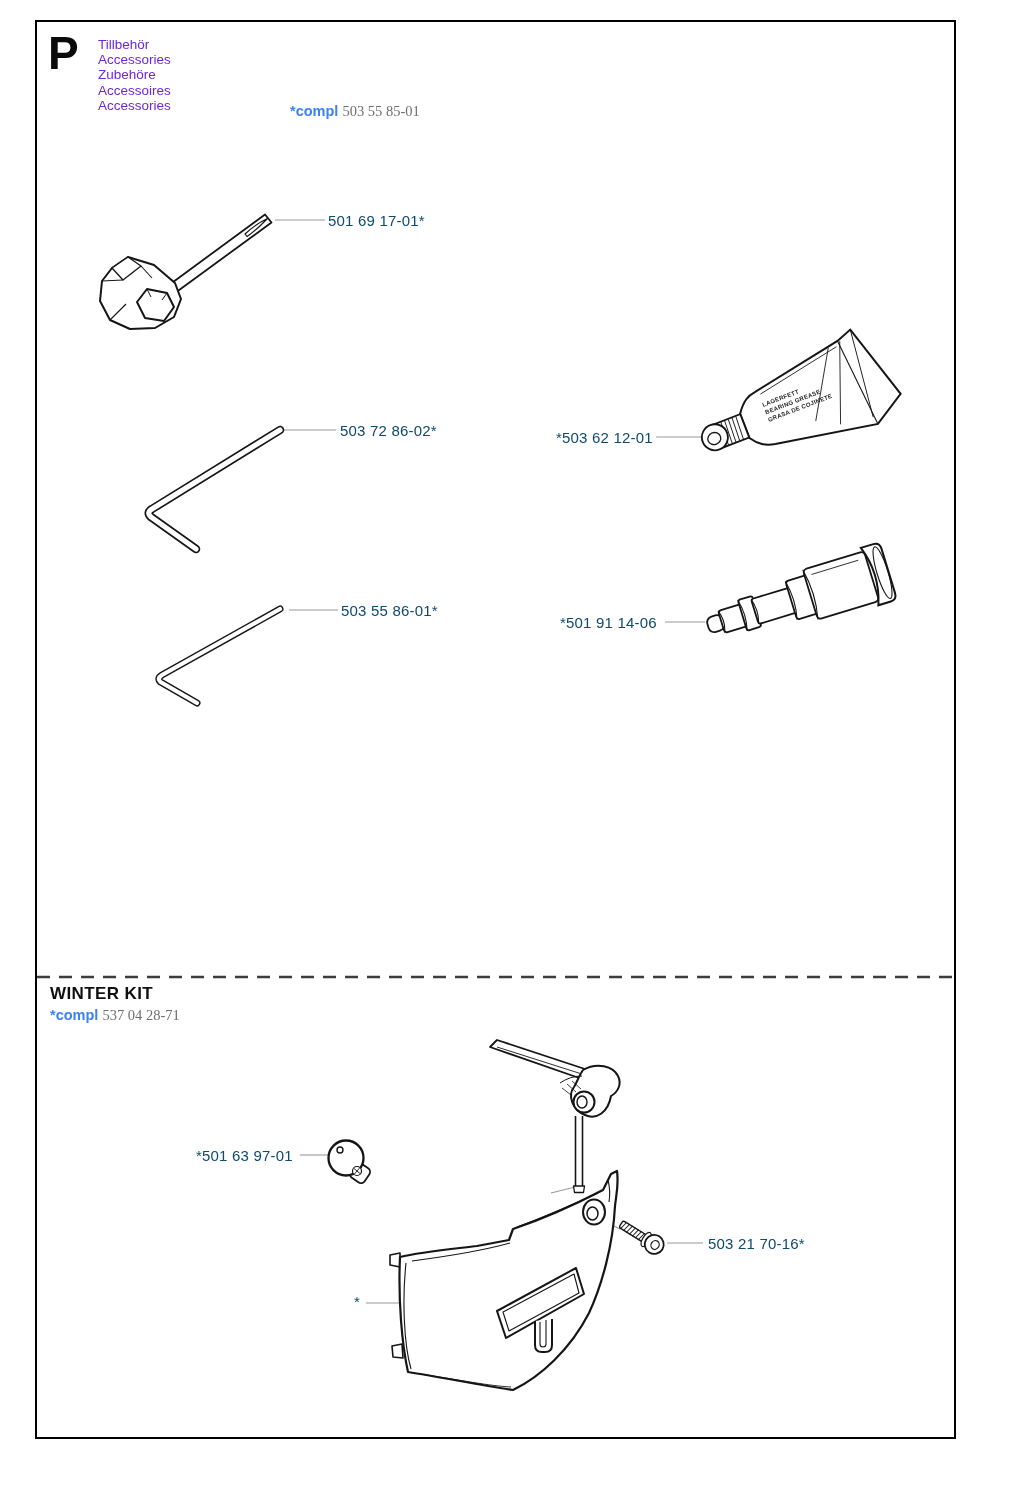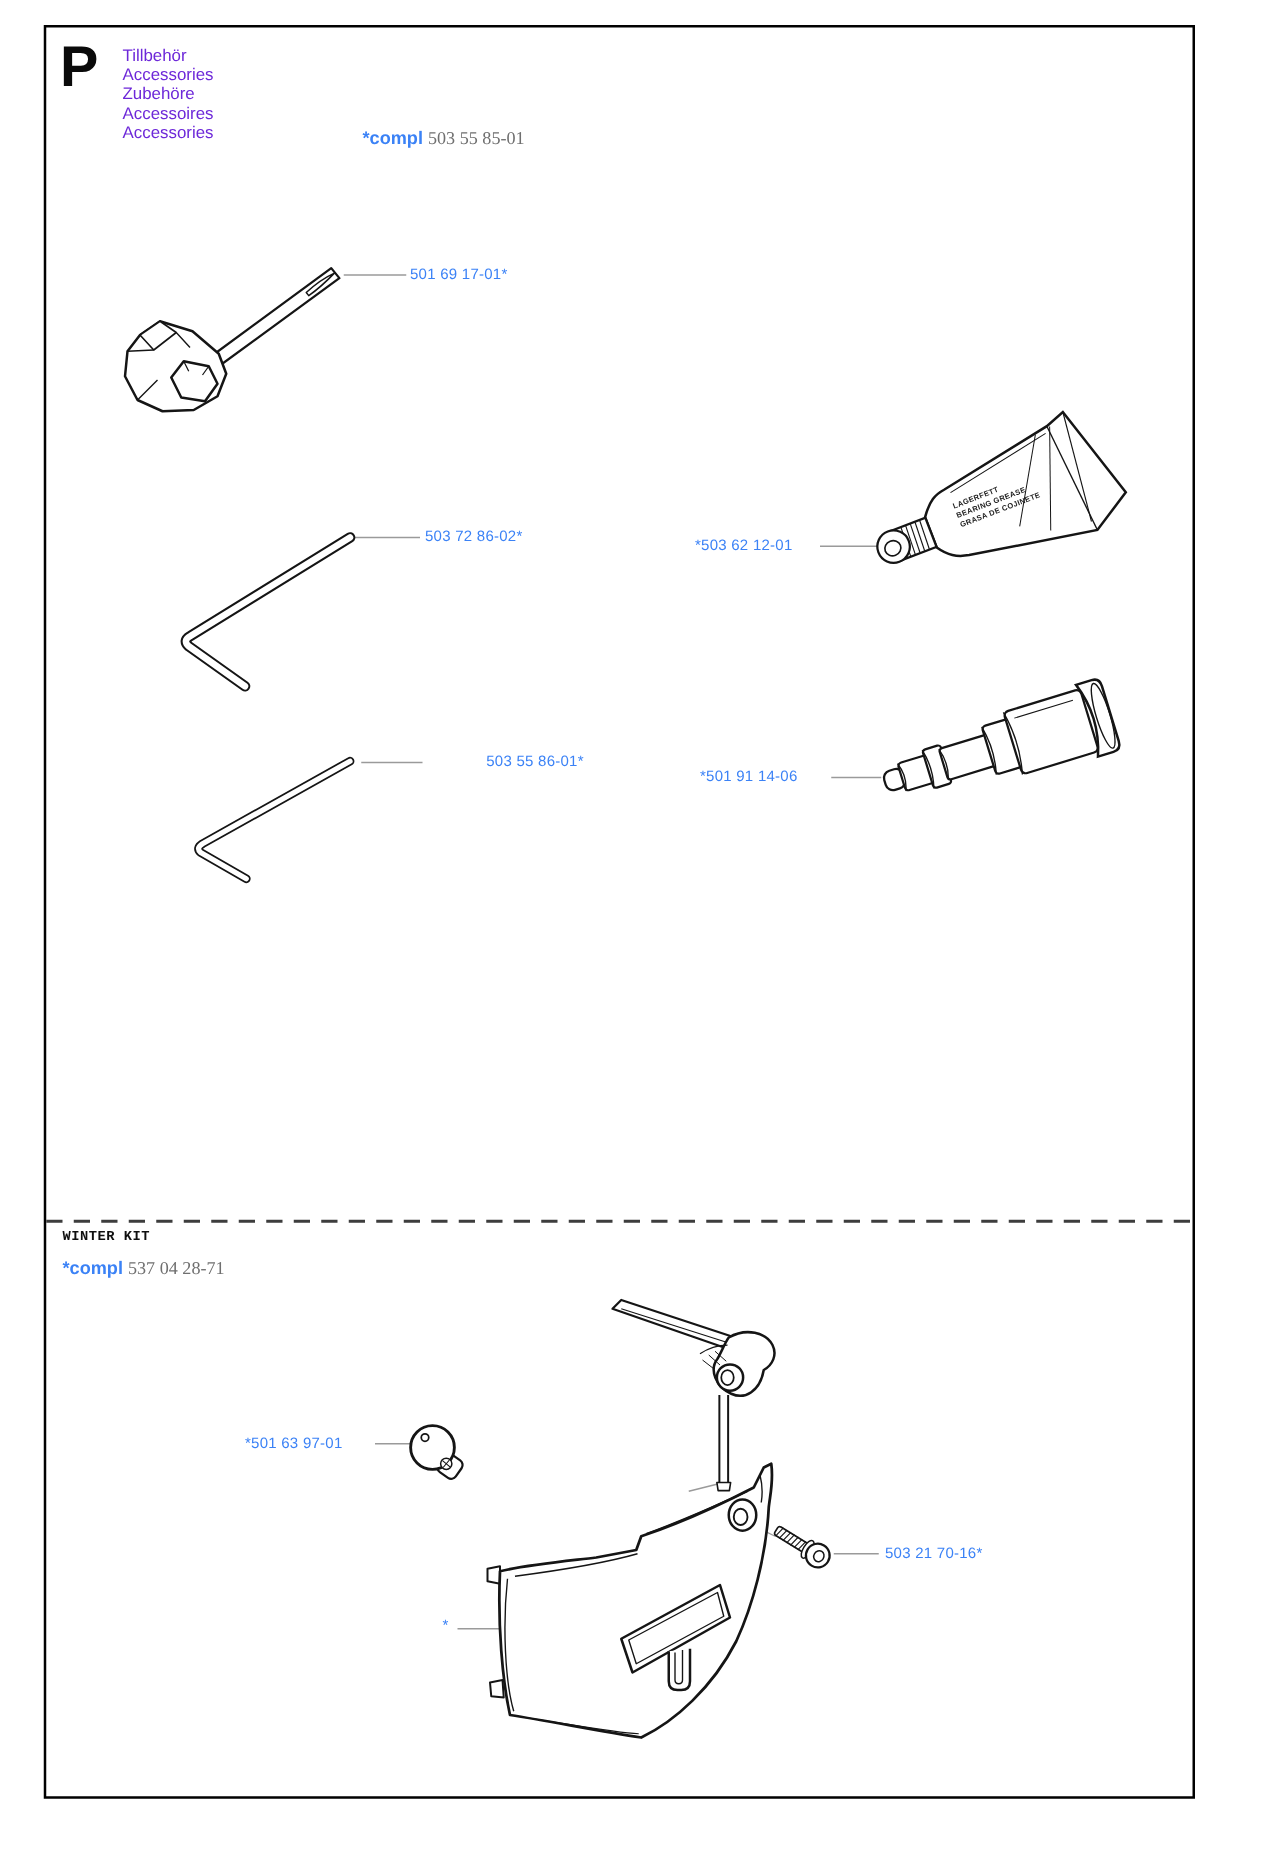--- a/index.html
+++ b/index.html
@@ -7,22 +7,22 @@
         font-family:"Liberation Sans","DejaVu Sans",sans-serif;}
   #frame{position:absolute;left:35px;top:20px;width:921px;height:1419px;
          border:2px solid #000;box-sizing:border-box;}
   #art{position:absolute;left:0;top:0;}
   .abs{position:absolute;white-space:nowrap;}
   .section-letter{left:48px;top:30px;font-size:46px;font-weight:700;color:#0a0a0a;line-height:1;}
   .langs{left:98px;top:37px;font-size:13.5px;font-weight:400;color:#6d28d9;line-height:15.2px;}
   .compl{font-size:14.5px;}
   .compl .b{font-weight:700;color:#3b82f6;}
   .compl .n{color:#6f6f6f;font-family:Liberation Serif, serif;}
-  .partnum{font-size:12px;color:#3b82f6;letter-spacing:.2px;}
-  .wk-title{left:50px;top:984px;font-size:11px;font-weight:700;color:#0f0f0f;letter-spacing:.4px;font-family:Liberation Mono, monospace;}
+  .partnum{font-size:15px;color:#0c4a6e;letter-spacing:.2px;}
+  .wk-title{left:50px;top:984px;font-size:17px;font-weight:700;color:#0f0f0f;letter-spacing:.4px;}
 </style>
 </head>
 <body>
 
 <div id="page">
   <div id="frame"></div>
 
   <svg id="art" width="1024" height="1486" viewBox="0 0 1024 1486">
 
     <line x1="37" y1="977" x2="956" y2="977" stroke="#3d3d3d" stroke-width="2.4" stroke-dasharray="13 9"></line>
@@ -171,21 +171,21 @@
     <div>Accessories</div>
   </div>
 
   <div class="abs compl" style="left:290px;top:103px;">
     <span class="b">*compl</span>
     <span class="n">503 55 85-01</span>
   </div>
 
   <div class="abs partnum" style="left:328px;top:212px;">501 69 17-01*</div>
   <div class="abs partnum" style="left:340px;top:422px;">503 72 86-02*</div>
-  <div class="abs partnum" style="left:341px;top:602px;margin-left:48px;">503 55 86-01*</div>
+  <div class="abs partnum" style="left:341px;top:602px;">503 55 86-01*</div>
   <div class="abs partnum" style="left:556px;top:429px;">*503 62 12-01</div>
   <div class="abs partnum" style="left:560px;top:614px;">*501 91 14-06</div>
 
   <div class="abs wk-title">WINTER KIT</div>
   <div class="abs compl" style="left:50px;top:1007px;">
     <span class="b">*compl</span>
     <span class="n">537 04 28-71</span>
   </div>
 
   <div class="abs partnum" style="left:196px;top:1147px;">*501 63 97-01</div>

